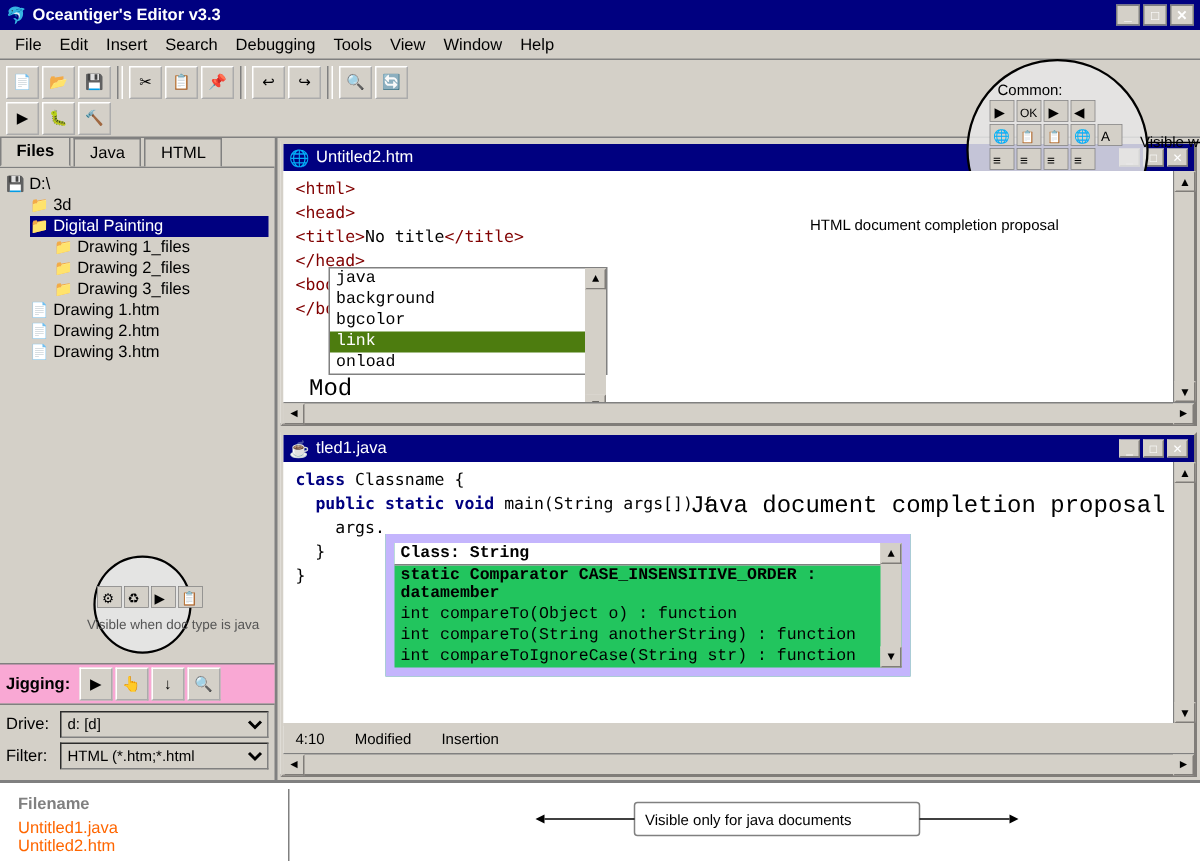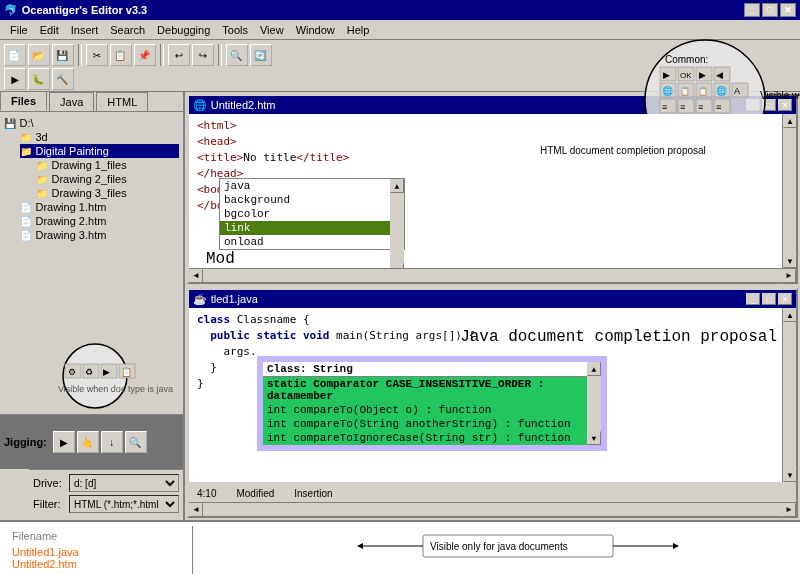--- a/index.html
+++ b/index.html
@@ -124,21 +124,20 @@
     }
     .tree-item.selected { background: #000080; color: white; }
     .tree-icon { margin-right: 3px; font-size: 10px; }
     .tree-indent { margin-left: 16px; }
     .tree-indent2 { margin-left: 32px; }
 
     
     .drive-filter {
       padding: 4px;
       border-top: 1px solid #808080;
-      margin-left: 29px;
     }
     .drive-row {
       display: flex;
       align-items: center;
       margin-bottom: 3px;
     }
     .drive-label { width: 36px; font-size: 11px; }
     .drive-select {
       flex: 1;
       height: 18px;
@@ -275,20 +274,21 @@
     .bottom-panel {
       background: white;
       height: 80px;
       border-top: 2px solid #808080;
       padding: 4px 8px;
     }
     .bottom-panel-header {
       font-size: 11px;
       color: #808080;
       margin-bottom: 4px;
+      font-weight: bold;
     }
     .file-link {
       color: #ff6600;
       text-decoration: none;
       display: block;
       font-size: 11px;
       cursor: pointer;
     }
 
     .keyword { color: #000080; font-weight: bold; }
@@ -310,23 +310,23 @@
       cursor: pointer;
     }
 
     svg.circle-svg {
       overflow: visible;
     }
 
     .debugbar-row {
       display: flex;
       align-items: center;
-      padding: 16px 4px;
+      padding: 2px 4px;
       gap: 2px;
-      background: #737373;
+      background: #f9a8d4;
       border-top: 1px solid #808080;
     }
     .debug-label {
       font-size: 11px;
       font-weight: bold;
       margin-right: 4px;
     }
   </style>
 </head>
 <body>

